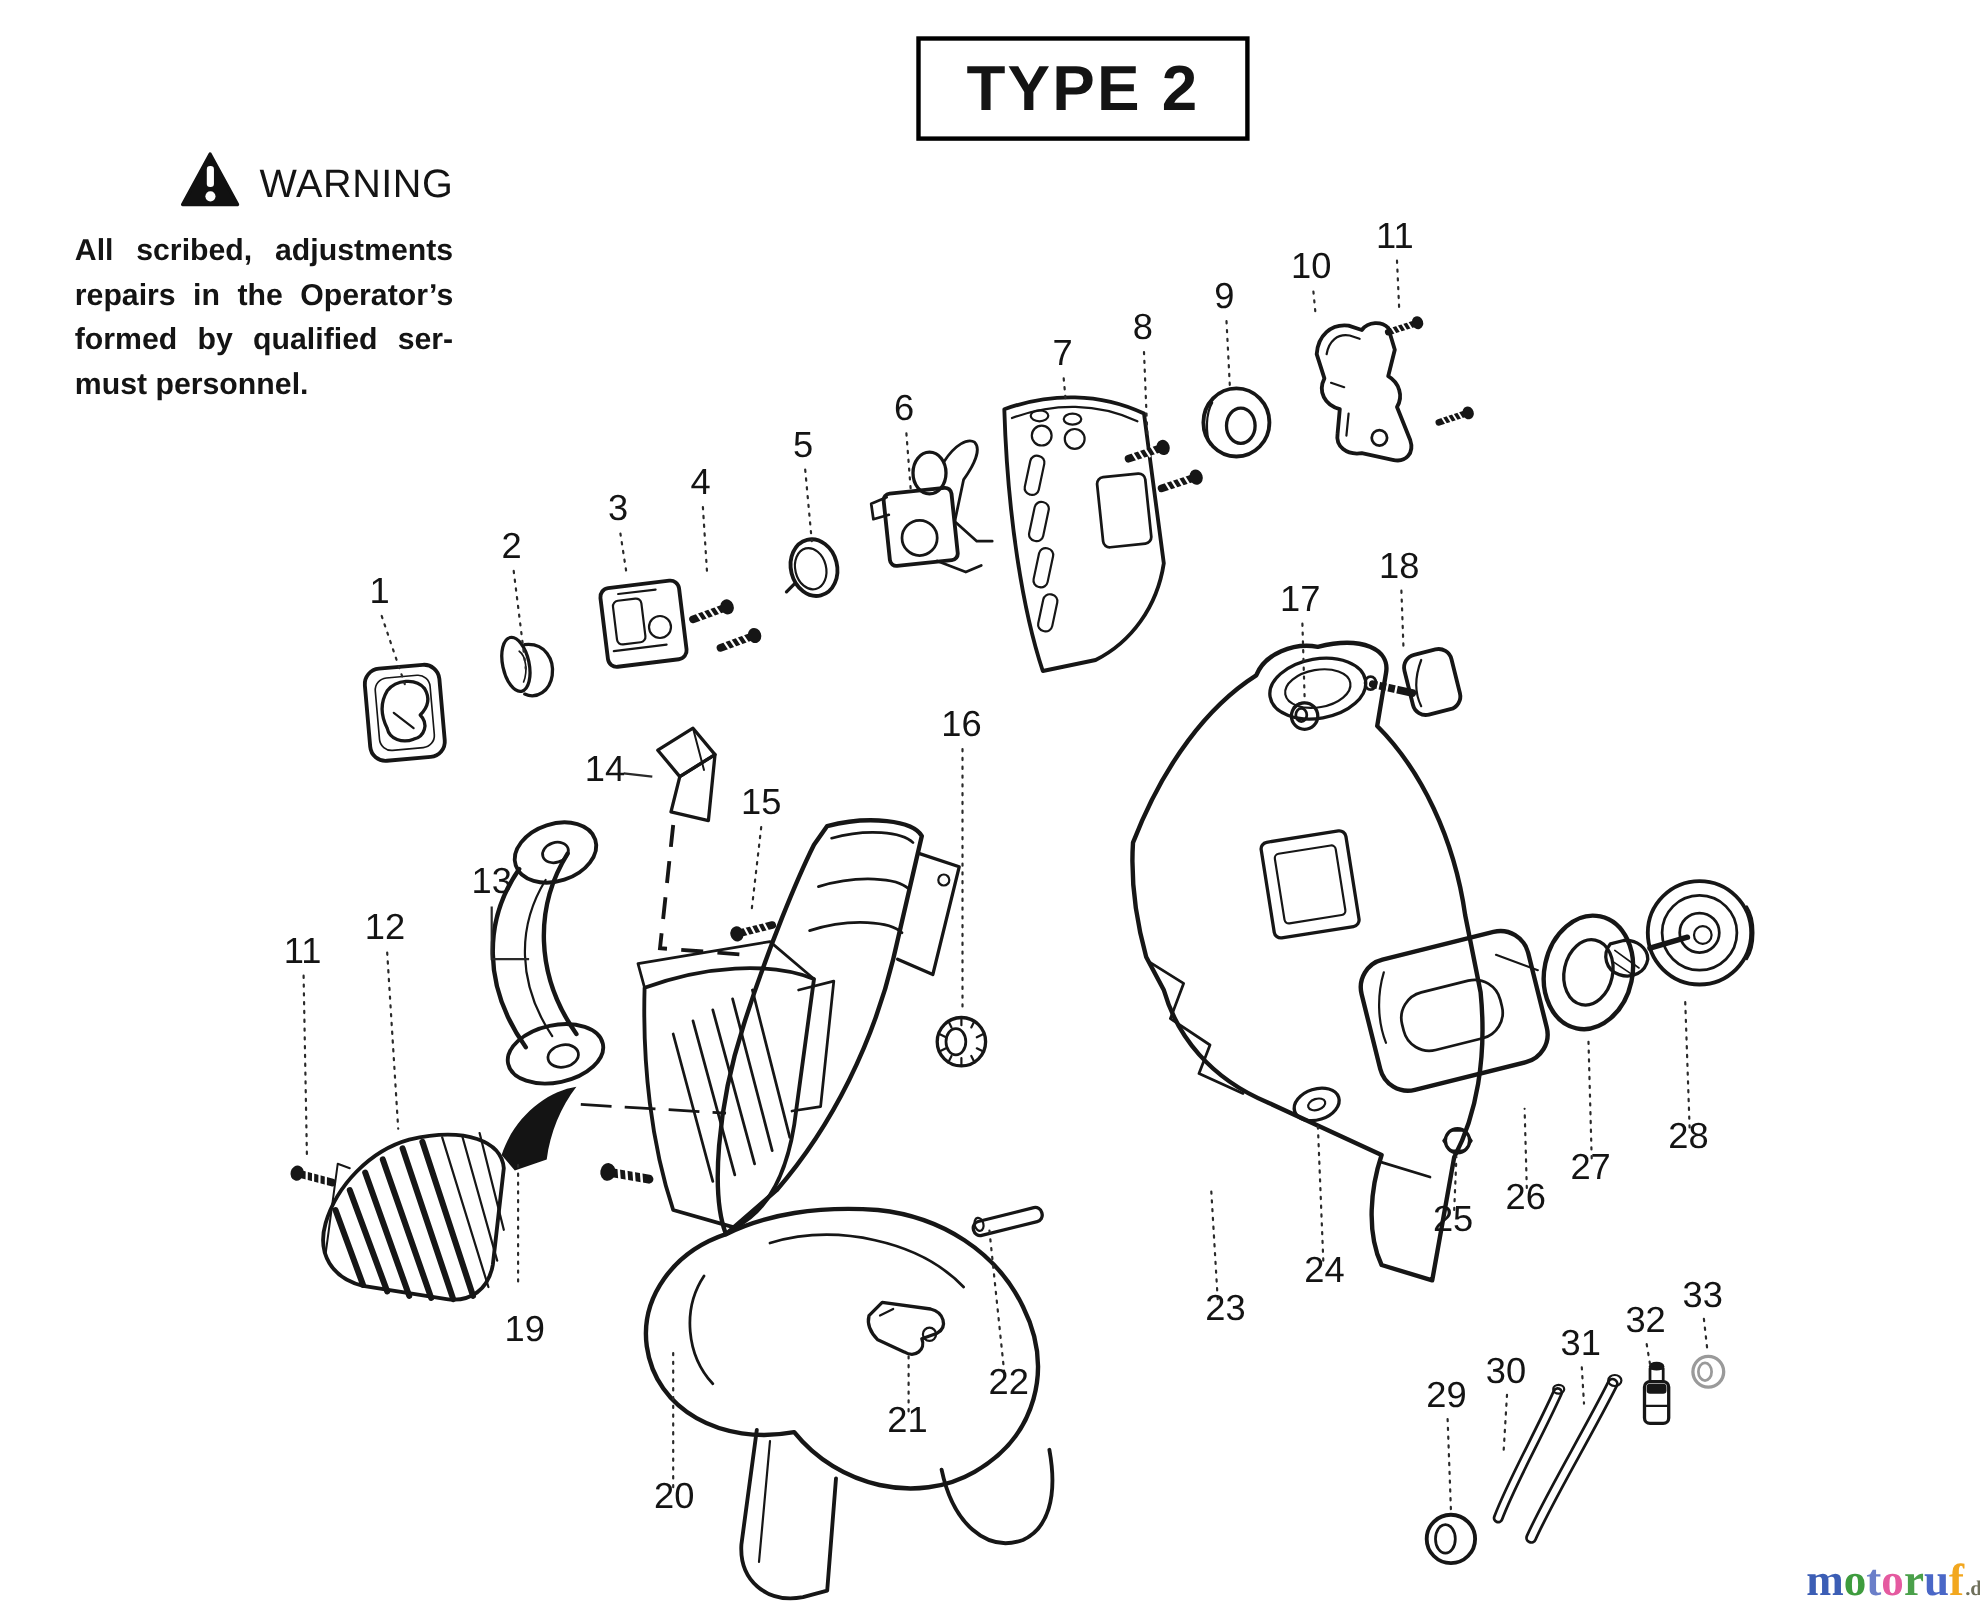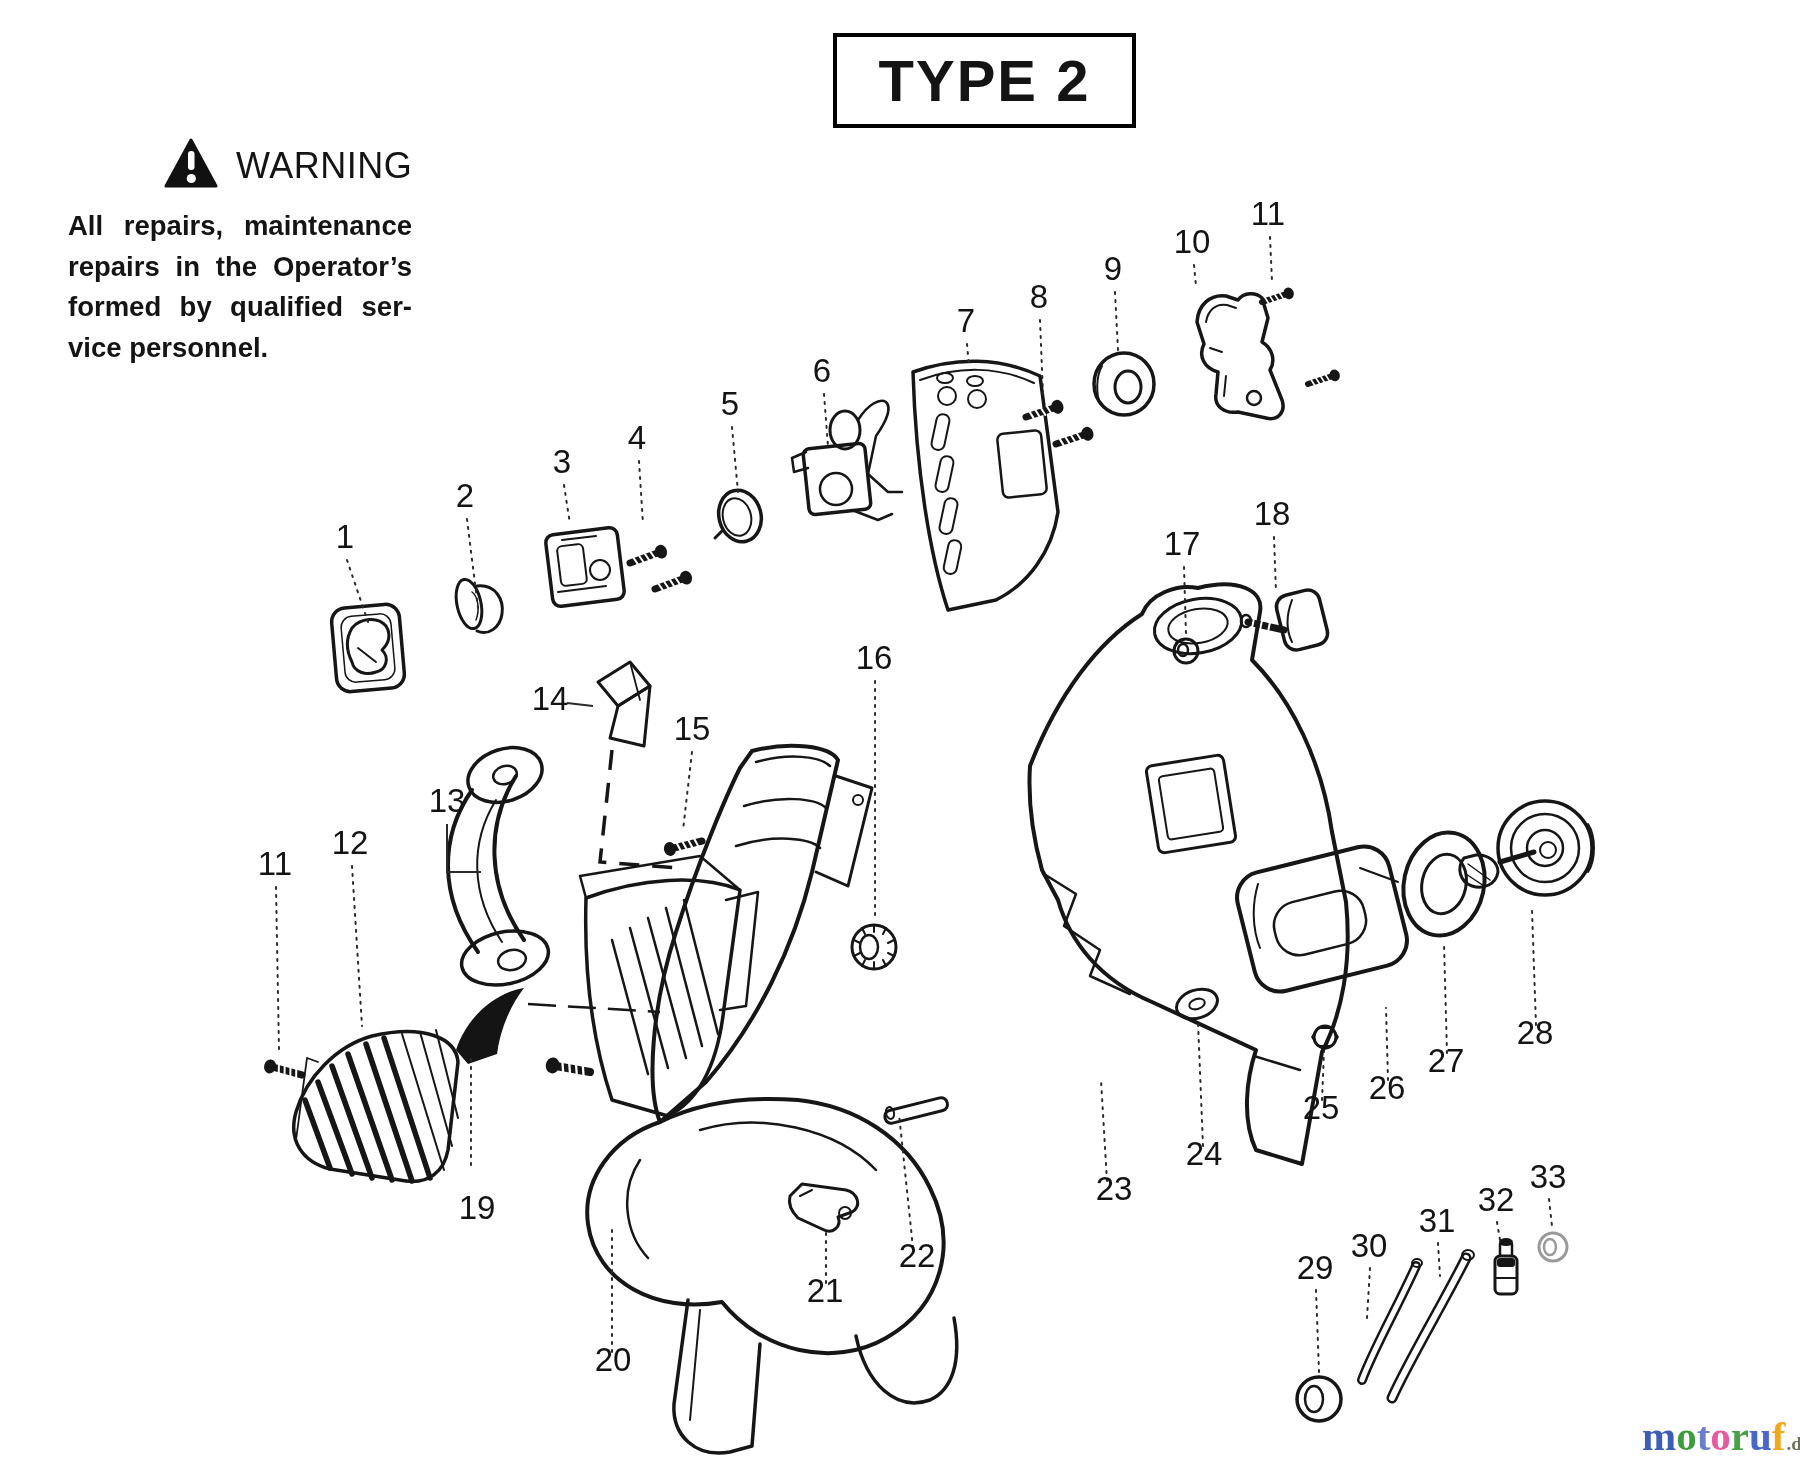--- a/index.html
+++ b/index.html
@@ -366,24 +366,24 @@
       <span>
         <svg width="54" height="52" viewBox="0 0 54 52">
           <path d="M27 2 L52 48 L2 48 Z" fill="#111" stroke="#111" stroke-width="3" stroke-linejoin="round"></path>
           <rect x="24" y="13" width="6.5" height="19" rx="3" fill="#fff"></rect>
           <circle cx="27.3" cy="40.5" r="4.6" fill="#fff"></circle>
         </svg>
       </span>
       <span class="wtxt">WARNING</span>
     </div>
     <div class="body">
-      <div class="jl">All repairs, maintenance</div>
+      <div class="jl">All scribed, adjustments</div>
       <div class="jl">repairs in the Operator’s</div>
       <div class="jl">formed by qualified ser-</div>
-      <div class="ll">vice personnel.</div>
+      <div class="ll">must personnel.</div>
     </div>
   </div>
 
   <div class="logo">
     <span class="letters">
         <span style="color: rgb(60, 94, 181);">m</span>
         <span style="color: rgb(62, 156, 62);">o</span>
         <span style="color: rgb(107, 127, 201);">t</span>
         <span style="color: rgb(229, 90, 160);">o</span>
         <span style="color: rgb(74, 160, 74);">r</span>

